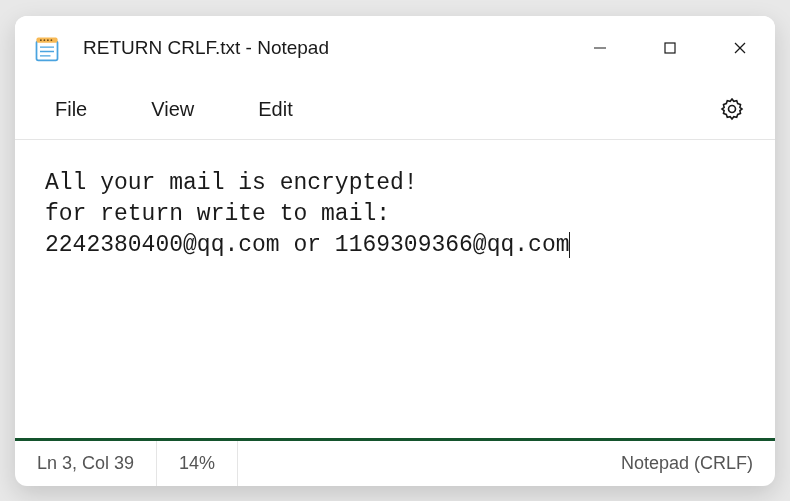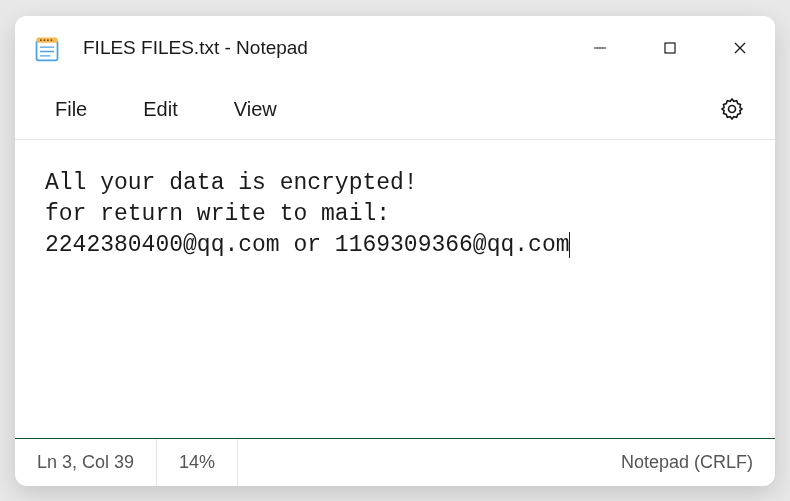--- a/index.html
+++ b/index.html
@@ -52,21 +52,21 @@
   align-items: center;
   justify-content: center;
   color: #1a1a1a;
 }
 .win-btn svg { width: 16px; height: 16px; }
 .menubar {
   height: 60px;
   display: flex;
   align-items: center;
   padding: 0 22px 0 12px;
-  gap: 0;
+  gap: 8px;
   border-bottom: 1px solid #e5e5e5;
 }
 .menu-item {
   font-size: 20px;
   color: #1a1a1a;
   padding: 10px 28px;
   border-radius: 6px;
 }
 .menu-spacer { flex: 1; }
 .settings-btn {
@@ -90,21 +90,21 @@
 }
 .content .caret {
   border-right: 1px solid #1a1a1a;
   display: inline-block;
   height: 1.1em;
   vertical-align: text-bottom;
   margin-left: -1px;
 }
 .statusbar {
   height: 48px;
-  border-top: 1px solid #14532d;
+  border-top: 3px solid #14532d;
   display: flex;
   align-items: center;
   font-size: 18px;
   color: #555;
 }
 .status-cell {
   padding: 0 22px;
   height: 100%;
   display: flex;
   align-items: center;
@@ -125,21 +125,21 @@
         <rect x="4" y="4" width="24" height="6" rx="2" fill="#f7b955"></rect>
         <circle cx="9" cy="7" r="1" fill="#6a4a1a"></circle>
         <circle cx="13" cy="7" r="1" fill="#6a4a1a"></circle>
         <circle cx="17" cy="7" r="1" fill="#6a4a1a"></circle>
         <circle cx="21" cy="7" r="1" fill="#6a4a1a"></circle>
         <line x1="8" y1="15" x2="24" y2="15" stroke="#4aa3df" stroke-width="1.5"></line>
         <line x1="8" y1="20" x2="24" y2="20" stroke="#4aa3df" stroke-width="1.5"></line>
         <line x1="8" y1="25" x2="20" y2="25" stroke="#4aa3df" stroke-width="1.5"></line>
       </svg>
     </span>
-    <span class="title">FILES FILES.txt - Notepad</span>
+    <span class="title">RETURN CRLF.txt - Notepad</span>
     <div class="window-controls">
       <div class="win-btn">
         <svg viewBox="0 0 16 16">
             <line x1="2" y1="8" x2="14" y2="8" stroke="#1a1a1a" stroke-width="1.2"></line>
           </svg>
       </div>
       <div class="win-btn">
         <svg viewBox="0 0 16 16">
             <rect x="3" y="3" width="10" height="10" fill="none" stroke="#1a1a1a" stroke-width="1.2"></rect>
           </svg>
@@ -148,32 +148,32 @@
         <svg viewBox="0 0 16 16">
           <line x1="3" y1="3" x2="13" y2="13" stroke="#1a1a1a" stroke-width="1.2"></line>
           <line x1="13" y1="3" x2="3" y2="13" stroke="#1a1a1a" stroke-width="1.2"></line>
         </svg>
       </div>
     </div>
   </div>
 
   <div class="menubar">
     <div class="menu-item">File</div>
+    <div class="menu-item">View</div>
     <div class="menu-item">Edit</div>
-    <div class="menu-item">View</div>
     <div class="menu-spacer"></div>
     <div class="settings-btn">
       <svg viewBox="0 0 24 24" width="24" height="24">
         <path fill="none" stroke="#1a1a1a" stroke-width="1.6" d="M12 8.5a3.5 3.5 0 1 0 0 7 3.5 3.5 0 0 0 0-7z"></path>
         <path fill="none" stroke="#1a1a1a" stroke-width="1.6" d="M12 2l1.8 2.3 2.9-.6 1 2.8 2.8 1-.6 2.9L22 12l-2.1 1.6.6 2.9-2.8 1-1 2.8-2.9-.6L12 22l-1.8-2.3-2.9.6-1-2.8-2.8-1 .6-2.9L2 12l2.1-1.6-.6-2.9 2.8-1 1-2.8 2.9.6L12 2z"></path>
       </svg>
     </div>
   </div>
 
-  <div class="content"><span>All your data is encrypted!</span>
+  <div class="content"><span>All your mail is encrypted!</span>
 <span>for return write to mail:</span>
 <span>2242380400@qq.com or 1169309366@qq.com</span><span class="caret"></span></div>
 
   <div class="statusbar">
     <div class="status-cell">Ln 3, Col 39</div>
     <div class="status-cell">14%</div>
     <div class="status-spacer"></div>
     <div class="status-cell">Notepad (CRLF)</div>
   </div>
 

